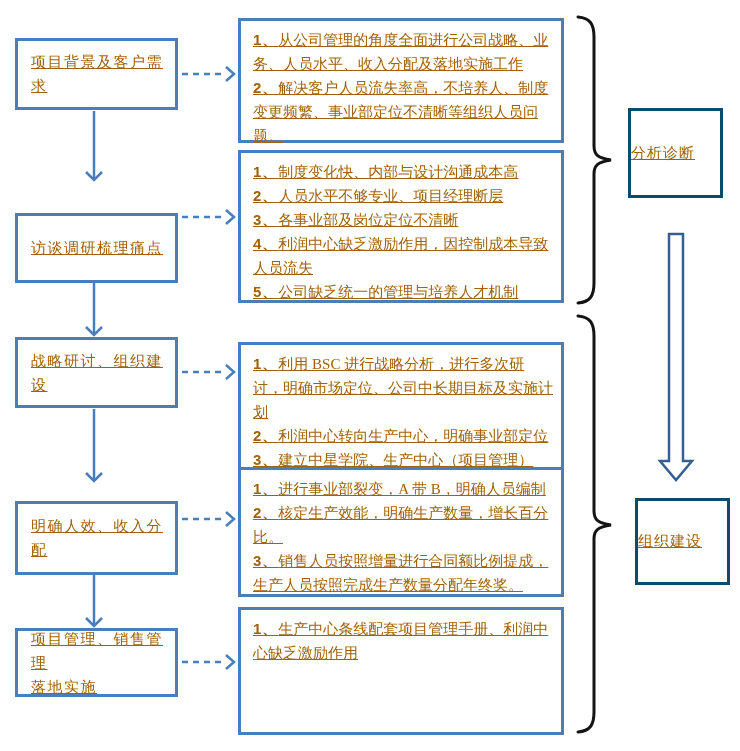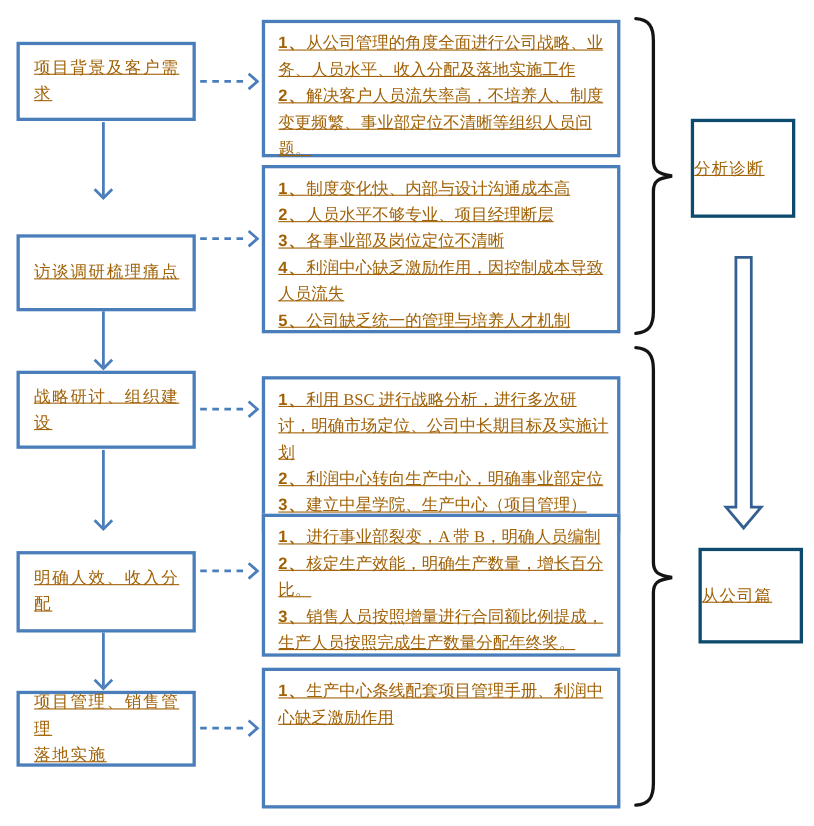--- a/index.html
+++ b/index.html
@@ -165,16 +165,16 @@
   </div>
 
   <div class="box detail-box" style="top:607px;height:128px;">
     <p class="item"><span class="num">1、</span><span>生产中心条线配套项目管理手册、利润中心缺乏激励作用</span></p>
   </div>
 
   <div class="box phase-box" style="left:628px;top:108px;width:95px;height:90px;">
     <span>分析诊断</span>
   </div>
   <div class="box phase-box" style="left:635px;top:498px;width:95px;height:87px;">
-    <span>从公司篇</span>
+    <span>组织建设</span>
   </div>
 
 </div>
 
 </body></html>

